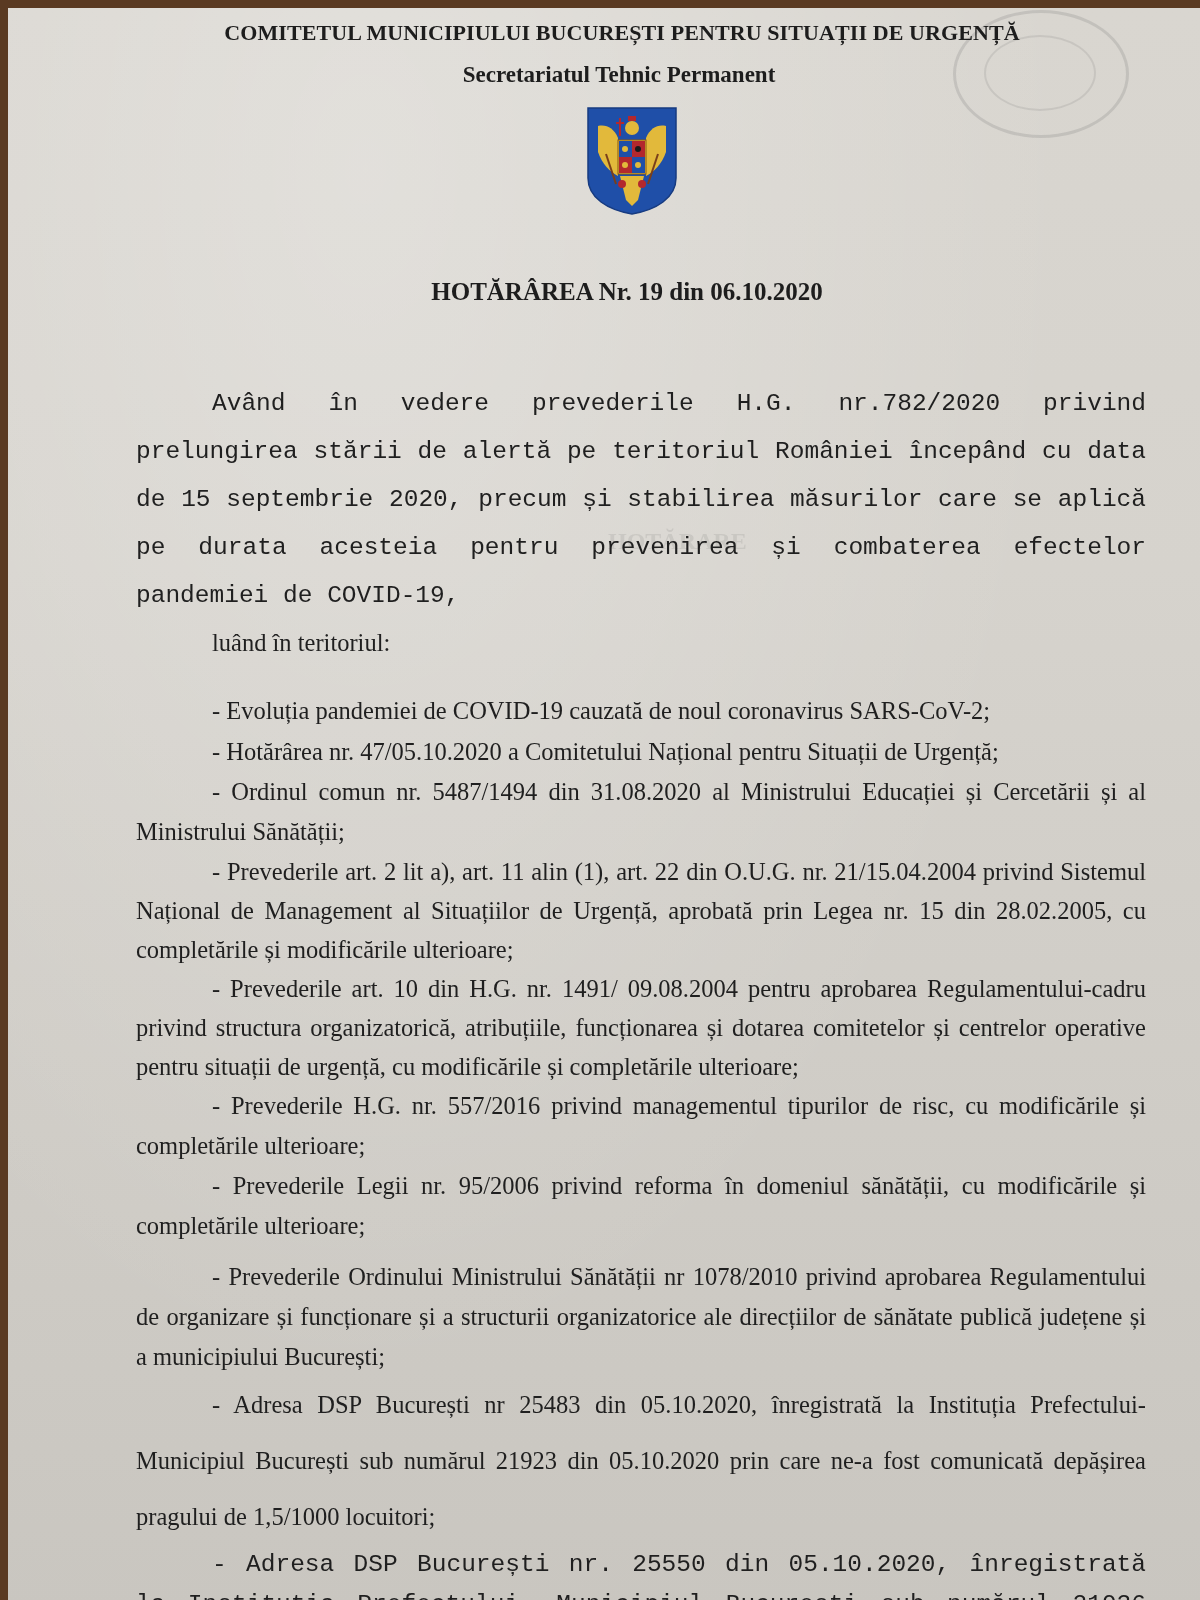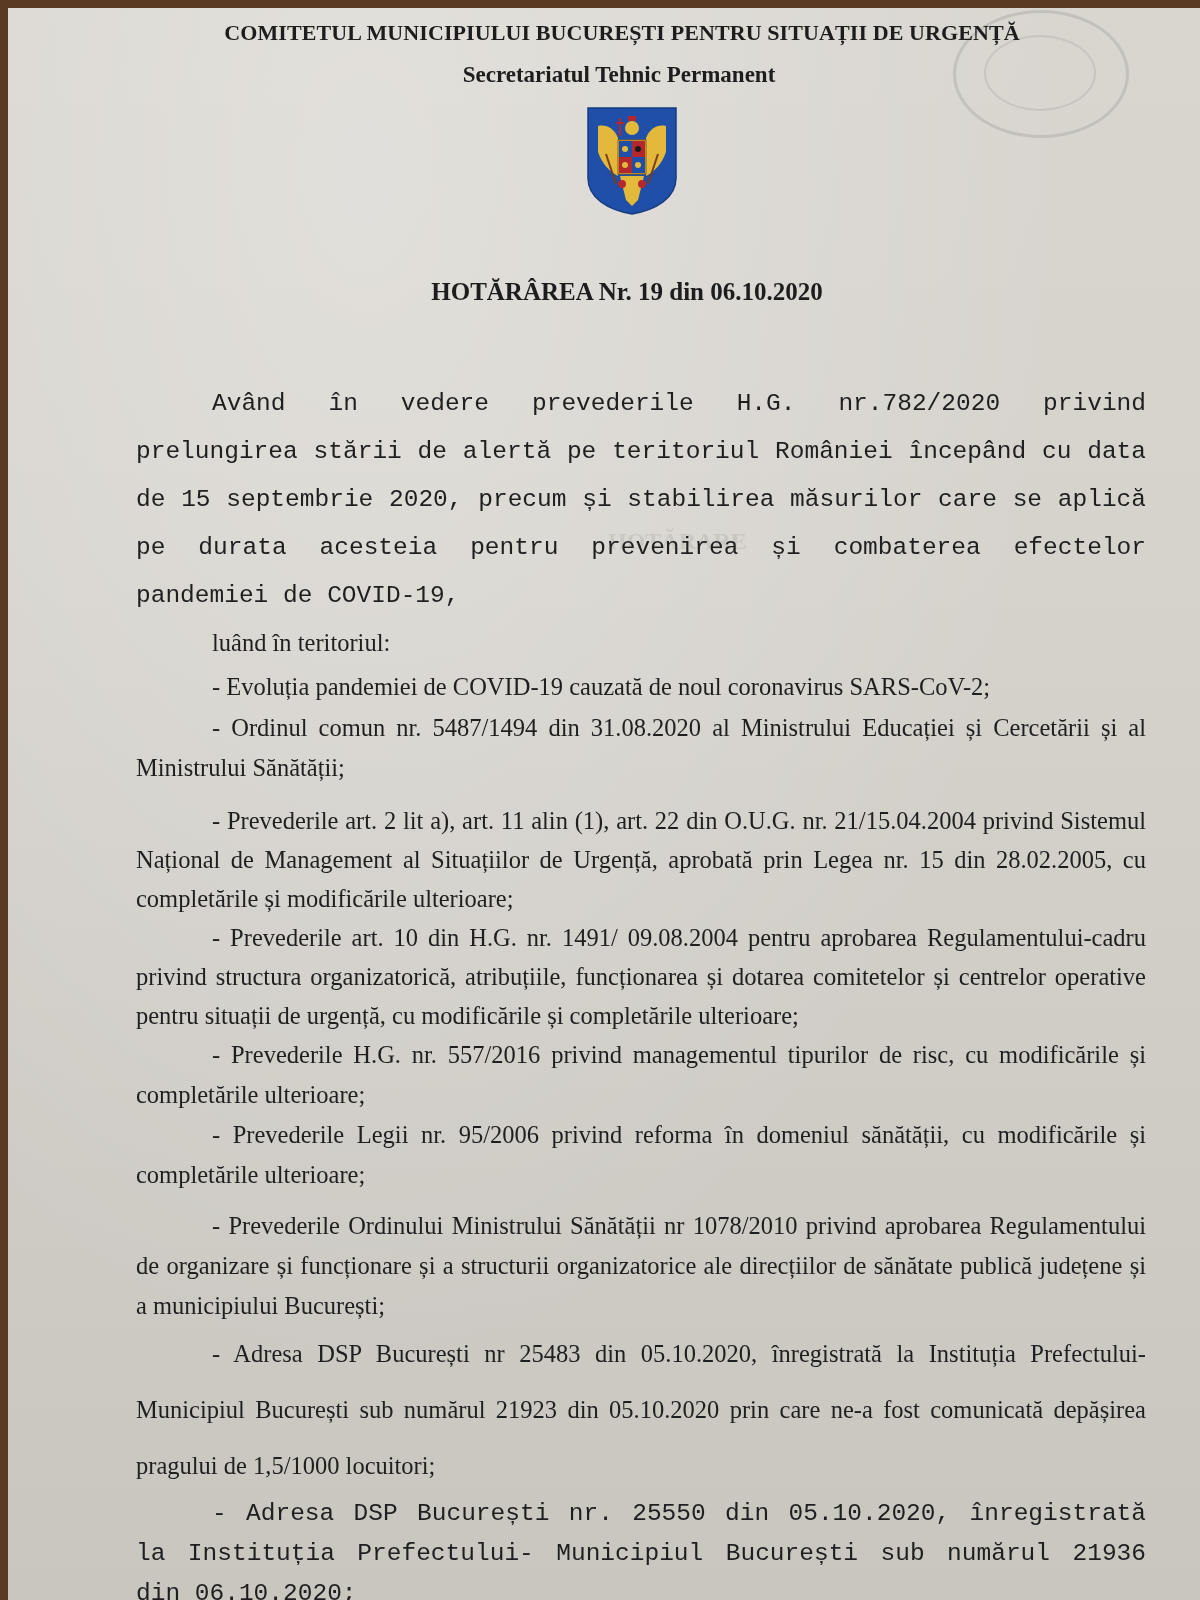--- a/index.html
+++ b/index.html
@@ -99,23 +99,24 @@
     </svg>
   </div>
 
   <div class="title">HOTĂRÂREA Nr. 19 din 06.10.2020</div>
 
   <div class="body-text">
     <p class="para indent" style="line-height:48px;font-family:Liberation Mono, monospace;">Având în vedere prevederile H.G. nr.782/2020 privind prelungirea stării de alertă pe teritoriul României începând cu data de 15 septembrie 2020, precum și stabilirea măsurilor care se aplică pe durata acesteia pentru prevenirea și combaterea efectelor pandemiei de COVID-19,</p>
     <p class="para indent" style="line-height:46px; margin-top:0;">luând în teritoriul:</p>
 
     <div style="margin-top:0;">
-      <p class="item" style="line-height:42px;">- Evoluția pandemiei de COVID-19 cauzată de noul coronavirus SARS-CoV-2;</p>
+      <p class="item" style="line-height:42px;margin-top:24px;">- Evoluția pandemiei de COVID-19 cauzată de noul coronavirus SARS-CoV-2;</p>
+      <p class="item" style="line-height:40px;">- Hotărârea nr. 47/05.10.2020 a Comitetului Național pentru Situații de Urgență;</p>
       <p class="item" style="line-height:40px;">- Ordinul comun nr. 5487/1494 din 31.08.2020 al Ministrului Educației și Cercetării și al Ministrului Sănătății;</p>
-      <p class="item" style="line-height:39px;margin-top:13px;">- Prevederile art. 2 lit a), art. 11 alin (1), art. 22 din O.U.G. nr. 21/15.04.2004 privind Sistemul Național de Management al Situațiilor de Urgență, aprobată prin Legea nr. 15 din 28.02.2005, cu completările și modificările ulterioare;</p>
+      <p class="item" style="line-height:39px;">- Prevederile art. 2 lit a), art. 11 alin (1), art. 22 din O.U.G. nr. 21/15.04.2004 privind Sistemul Național de Management al Situațiilor de Urgență, aprobată prin Legea nr. 15 din 28.02.2005, cu completările și modificările ulterioare;</p>
       <p class="item" style="line-height:39px;">- Prevederile art. 10 din H.G. nr. 1491/ 09.08.2004 pentru aprobarea Regulamentului-cadru privind structura organizatorică, atribuțiile, funcționarea și dotarea comitetelor și centrelor operative pentru situații de urgență, cu modificările și completările ulterioare;</p>
       <p class="item" style="line-height:40px;">- Prevederile H.G. nr. 557/2016 privind managementul tipurilor de risc, cu modificările și completările ulterioare;</p>
       <p class="item" style="line-height:40px;">- Prevederile Legii nr. 95/2006 privind reforma în domeniul sănătății, cu modificările și completările ulterioare;</p>
       <p class="item" style="line-height:40px;margin-top:11px;">- Prevederile Ordinului Ministrului Sănătății nr 1078/2010 privind aprobarea Regulamentului de organizare și funcționare și a structurii organizatorice ale direcțiilor de sănătate publică județene și a municipiului București;</p>
       <p class="item" style="line-height:56px;">- Adresa DSP București nr 25483 din 05.10.2020, înregistrată la Instituția Prefectului- Municipiul București sub numărul 21923 din 05.10.2020 prin care ne-a fost comunicată depășirea pragului de 1,5/1000 locuitori;</p>
       <p class="item" style="line-height:40px;font-family:Liberation Mono, monospace;">- Adresa DSP București nr. 25550 din 05.10.2020, înregistrată la Instituția Prefectului- Municipiul București sub numărul 21936 din 06.10.2020;</p>
     </div>
   </div>
 </div>
 

